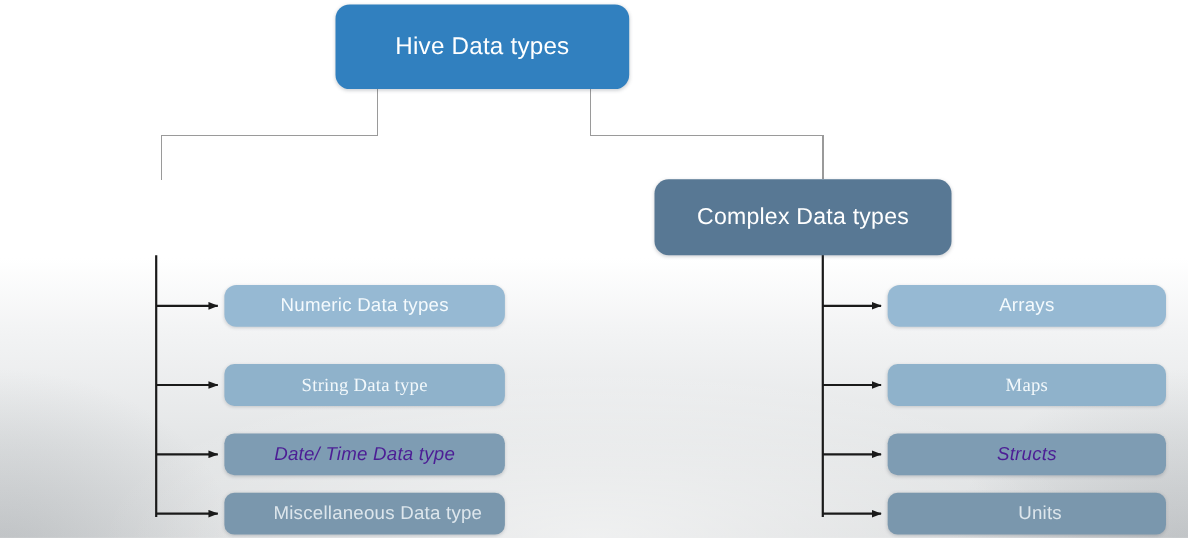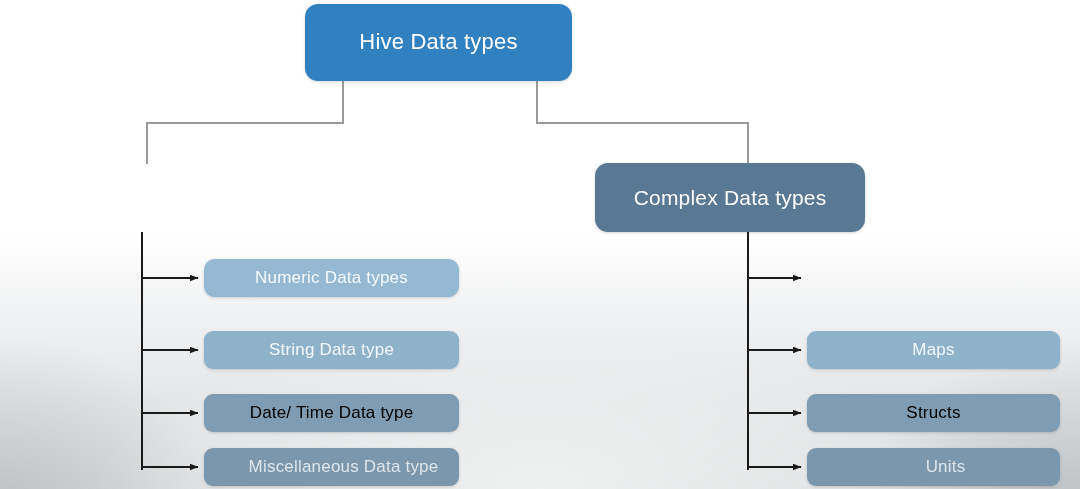--- a/index.html
+++ b/index.html
@@ -85,25 +85,25 @@
     font-size: 17px;
     border-radius: 9px;
     letter-spacing: 0.2px;
   }
   .leaf-left  { left: 204px; width: 255px; }
   .leaf-right { left: 807px; width: 253px; }
 
   
   .tone-1 { background: #96b9d3; color: #f4fafd; }
   .tone-2 { background: #8fb2cb; color: #f2f8fb; }
-  .tone-3 { background: #7e9cb3; color: #000000; }
+  .tone-3 { background: #7e9cb3; color: #4c1d95; font-style: italic; }
   .tone-4 { background: #7a97ad; color: #dde6ec; padding-left: 24px; }
 
   .row-1 { top: 259px; border-radius: 11px; }
-  .row-2 { top: 331px; }
+  .row-2 { top: 331px; font-family: Liberation Serif, serif; }
   .row-3 { top: 394px; }
   .row-4 { top: 448px; }
 </style>
 </head>
 <body>
 
 <div id="diagram">
 
   <svg id="connectors" viewBox="0 0 1080 489" width="1080" height="489" aria-hidden="true">
     <defs>
@@ -140,20 +140,21 @@
   <div class="node node-branch right">Complex Data types</div>
 
   <div class="node node-leaf leaf-left row-1 tone-1">Numeric Data types</div>
 
   <div class="node node-leaf leaf-left row-2 tone-2">String Data type</div>
 
   <div class="node node-leaf leaf-left row-3 tone-3">Date/ Time Data type</div>
 
   <div class="node node-leaf leaf-left row-4 tone-4">Miscellaneous Data type</div>
 
+  <div class="node node-leaf leaf-right row-1 tone-1">Arrays</div>
 
   <div class="node node-leaf leaf-right row-3 tone-3">Structs</div>
 
   <div class="node node-leaf leaf-right row-2 tone-2">Maps</div>
 
   <div class="node node-leaf leaf-right row-4 tone-4">Units</div>
 
 </div>
 
 </body></html>

